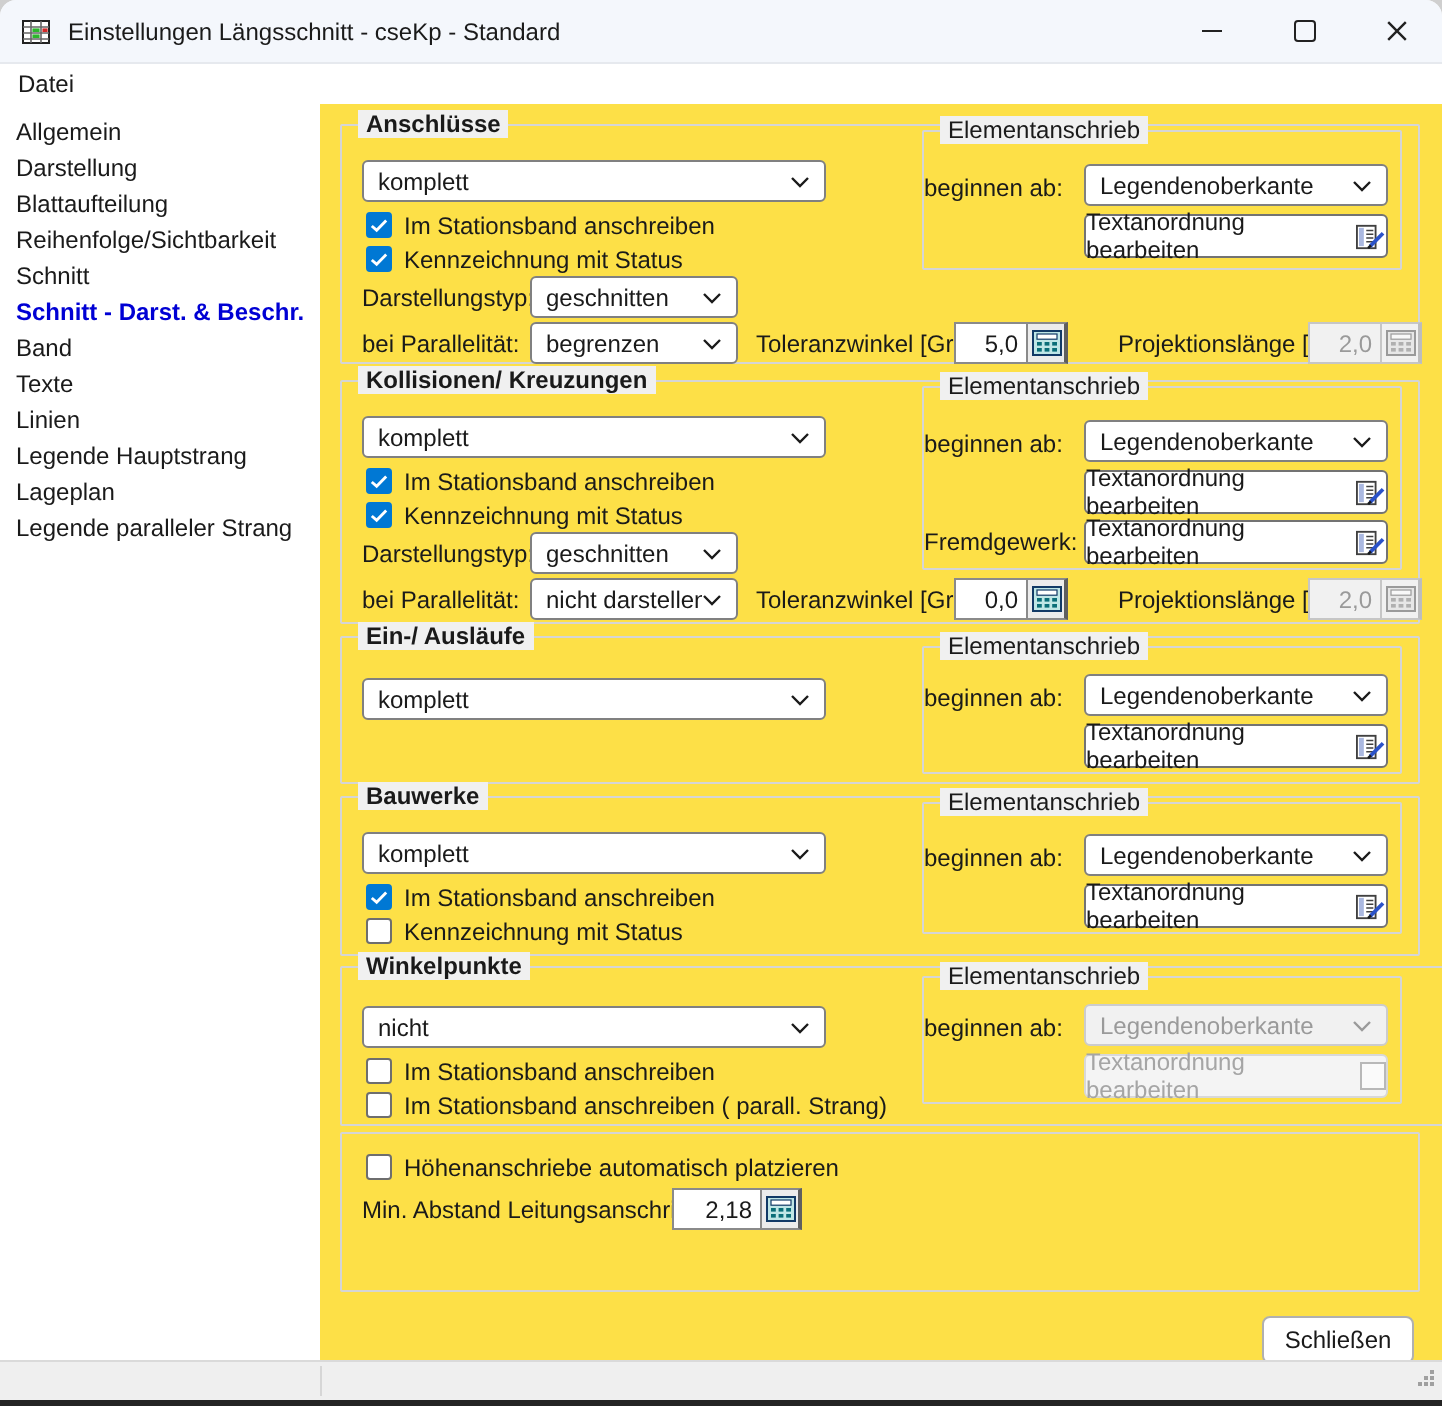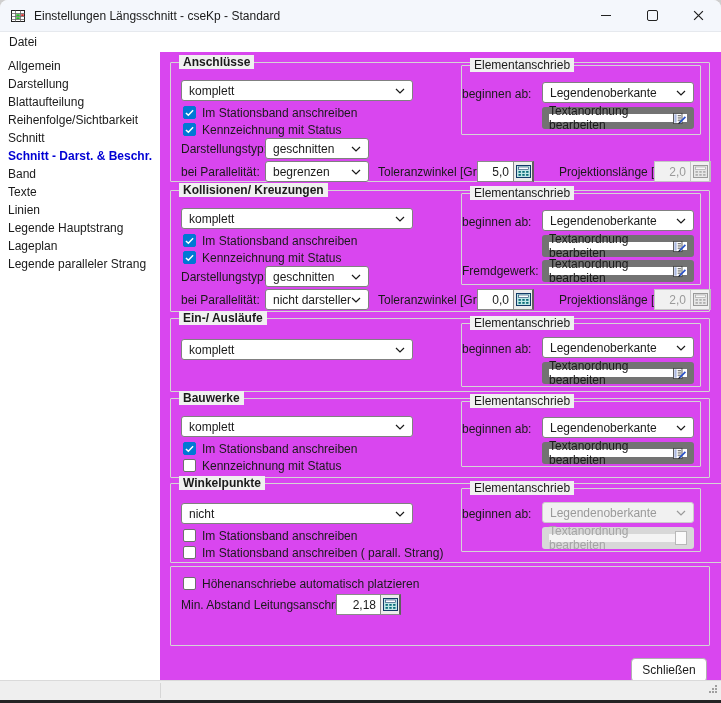--- a/index.html
+++ b/index.html
@@ -16,32 +16,32 @@
   .min-g{width:10px;height:1px;background:#222;}
   .max-g{width:9px;height:9px;border:1px solid #222;border-radius:2px;}
   
   .menubar{position:absolute;left:0;top:32px;width:721px;height:20px;background:#ffffff;}
   .menuitem{display:inline-block;padding:3px 6px 0 9px;}
   
   .sidebar{position:absolute;left:0;top:52px;width:160px;height:628px;background:#ffffff;padding-top:5px;box-sizing:border-box;}
   .nav{display:block;padding:2px 4px 2px 8px;line-height:14px;white-space:nowrap;cursor:default;}
   .nav.sel{color:#0000d4;font-weight:bold;}
   
-  .main{position:absolute;left:160px;top:52px;width:561px;height:628px;background:#d946ef;}
+  .main{position:absolute;left:160px;top:52px;width:561px;height:628px;background:#fde047;}
   .g{position:absolute;border:1px solid #d5d5d5;border-radius:1px;box-sizing:border-box;}
   .gt{position:absolute;top:-8px;left:8px;background:#f0f0f0;padding:0 4px;font-weight:bold;white-space:nowrap;}
   .gt.n{font-weight:normal;}
   .lbl{position:absolute;white-space:nowrap;}
   .lbl.r{text-align:left;}
   .combo{position:absolute;height:21px;background:#fff;border:1px solid #808080;border-radius:3px;
     display:flex;align-items:center;padding:0 7px;box-sizing:border-box;color:#1a1a1a;}
   .combo .tx{flex:1;white-space:nowrap;overflow:hidden;}
   .combo svg{flex:none;}
   .combo.dis{background:#f1f1f1;border-color:#cccccc;color:#9a9a9a;}
-  .btn{position:absolute;height:22px;background:#fff;border:7px solid #737373;border-radius:3px;
+  .btn{position:absolute;height:22px;background:#fff;border:1px solid #737373;border-radius:3px;
     display:flex;align-items:center;justify-content:center;gap:5px;box-sizing:border-box;cursor:default;}
   .btn.dis{background:#f4f4f4;border-color:#d8d8d8;color:#a5a5a5;}
   .cbrow{position:absolute;display:flex;align-items:center;gap:6px;height:15px;justify-content:space-between;}
   .cb{width:13px;height:13px;border-radius:2px;box-sizing:border-box;display:inline-flex;align-items:center;justify-content:center;flex:none;}
   .cb.on{background:#0078d4;border:1px solid #0078d4;}
   .cb.off{background:#fff;border:1px solid #6e6e6e;}
   .num{position:absolute;display:flex;height:21px;}
   .nv{width:36px;background:#fff;border:1px solid #8a8a8a;border-right:none;text-align:right;
     padding:3px 4px 0 0;box-sizing:border-box;font-size:12px;font-family:inherit;}
   .nbtn{width:21px;border:1px solid #8a8a8a;border-right:2px solid #5f5f5f;background:#ececec;

